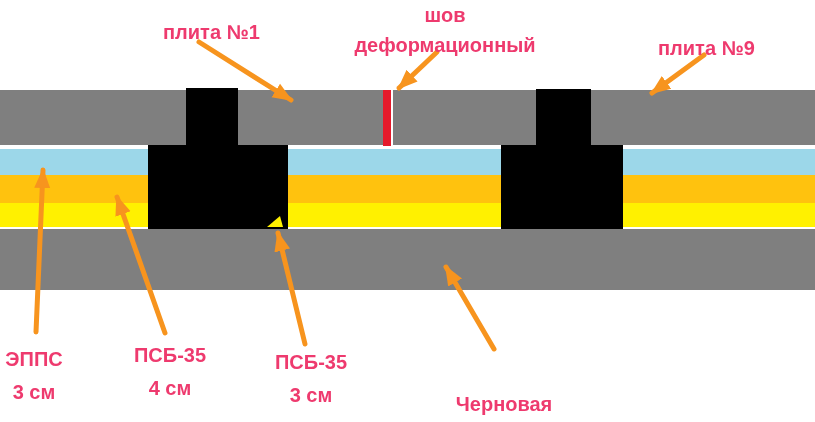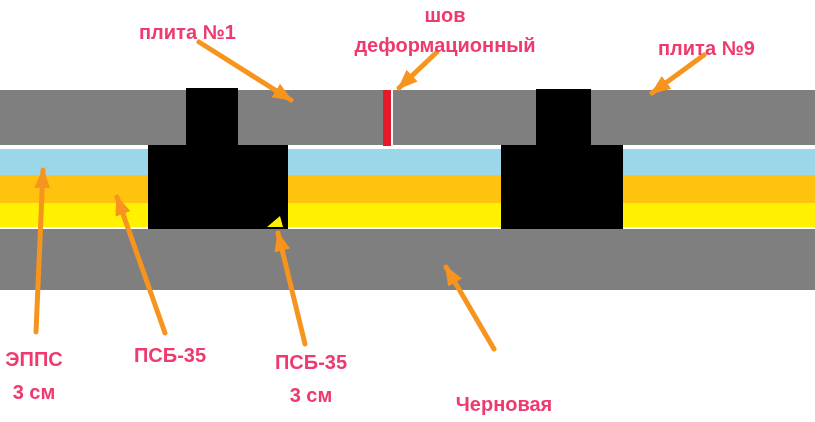--- a/index.html
+++ b/index.html
@@ -23,21 +23,21 @@
   .b2s{left:536px;top:89px; width:55px; height:57px;}
   .b2b{left:501px;top:145px;width:122px;height:84px;}
   
   .arrows{left:0;top:0;width:815px;height:422px;pointer-events:none;}
   
   .lbl{
     position:absolute;color:#EE3A6E;font-weight:bold;font-size:20px;
     text-align:center;line-height:33px;white-space:nowrap;
   }
   .lbl.tight{line-height:30px;}
-  .lbl-slab1 {left:115px;top:16px; width:145px;}
+  .lbl-slab1 {left:115px;top:16px; width:145px;text-align:right;}
   .lbl-joint {left:343px;top:0;    width:204px;}
   .lbl-slab2 {left:634px;top:32px; width:145px;}
   .lbl-epps  {left:-6px; top:343px;width:80px;}
   .lbl-psb4  {left:127px;top:339px;width:86px;}
   .lbl-psb3  {left:268px;top:346px;width:86px;}
   .lbl-screed{left:441px;top:352px;width:126px;line-height:32px;margin-top:36px;}
 </style>
 </head>
 <body>
 
@@ -85,20 +85,21 @@
     <div>плита №9</div>
   </div>
 
   <div class="lbl lbl-epps">
     <div>ЭППС</div>
     <div>3 см</div>
   </div>
 
   <div class="lbl lbl-psb4">
     <div>ПСБ-35</div>
+    <div>4 см</div>
   </div>
 
   <div class="lbl lbl-psb3">
     <div>ПСБ-35</div>
     <div>3 см</div>
   </div>
 
   <div class="lbl lbl-screed">
     <div>Черновая</div>
   </div>

